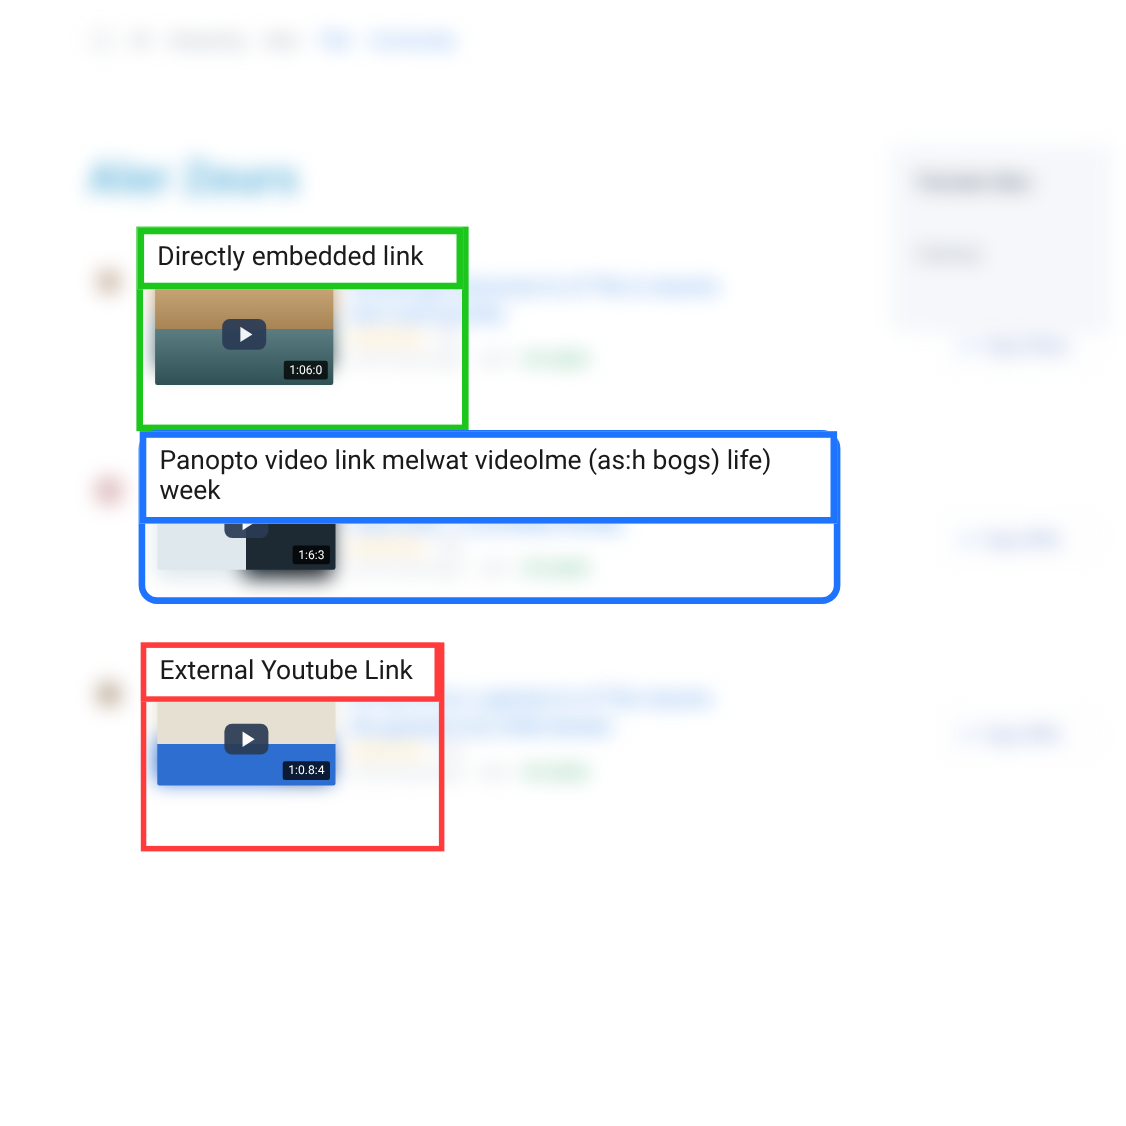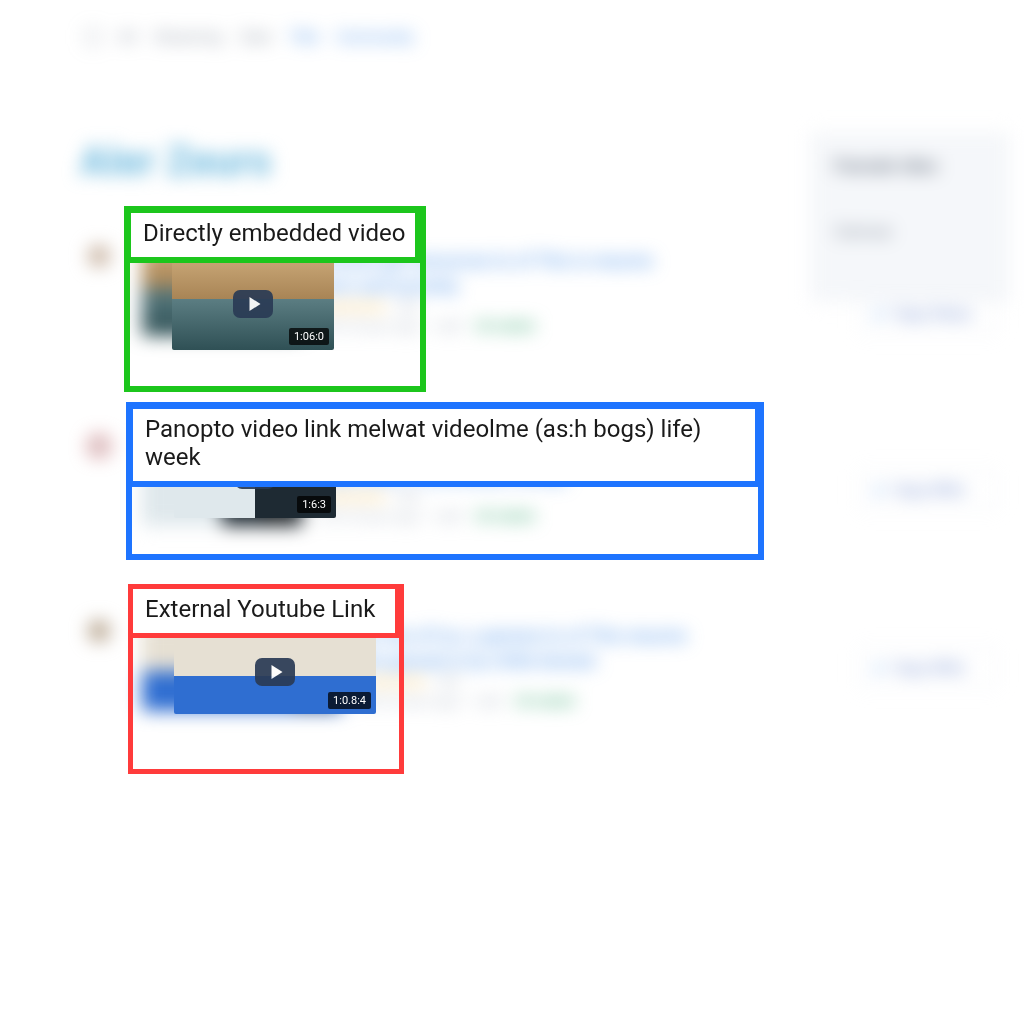--- a/index.html
+++ b/index.html
@@ -103,21 +103,21 @@
   .meta .row2 { margin-top: 4px; color:#b2bbc8; }
 
   
   .thumb.t1 { background:
      linear-gradient(180deg,#c9a777 0%, #a88455 45%, #5b7d82 45%, #2f5055 100%);
   }
   .thumb.t2 { background:
      linear-gradient(90deg,#dfe8ec 0 50%, #1e2a33 50% 100%);
   }
   .thumb.t3 { background:
-     linear-gradient(180deg,#e6e0d3 0 55%, #2f6ed1 55% 100%); padding-left: 40px;
+     linear-gradient(180deg,#e6e0d3 0 55%, #2f6ed1 55% 100%);
   }
 
   
   .sidebar {
     position: absolute;
     left: 810px; top: 132px;
     width: 200px; height: 170px;
     background: #f5f7fa; border-radius: 4px;
     padding: 22px 24px;
     box-sizing: border-box;
@@ -162,39 +162,38 @@
   
   .a1 {
     left: 124px; top: 206px;
     width: 302px; height: 186px;
     border-color: #1cc61c; border-width: 6px;
   }
   .a1 .label { border-width: 6px; width: 296px; }
 
   
   .a2 {
-    left: 126px; top: 402px;
+    left: 126px; top: 391px;
     width: 638px; height: 158px;
-    border-color: #1e74ff; border-width: 6px;
+    border-color: #1e74ff; border-width: 6px; border-radius: 17px;
   }
   .a2 .label { border-width: 6px; width: 634px; white-space: normal; }
 
   
   .a3 {
     left: 128px; top: 584px;
     width: 276px; height: 190px;
     border-color: #ff3b3b; border-width: 5px;
   }
   .a3 .label { border-width: 5px; width: 272px; }
 
   
   .clear-thumb {
     position: absolute;
     filter: none;
-    margin-left: 31px;
   }
   .ct1 { left: 141px; top: 258px; width: 162px; height: 92px; }
   .ct2 { left: 143px; top: 432px; width: 162px; height: 86px; }
   .ct3 { left: 143px; top: 630px; width: 162px; height: 84px; }
   .clear-thumb .thumb { width: 100%; height: 100%; }
 
 </style>
 </head>
 <body>
 
@@ -315,21 +314,21 @@
   </div>
 </div>
 <div class="clear-thumb ct3">
   <div class="thumb t3">
     <div class="play"></div>
     <div class="dur">1:0.8:4</div>
   </div>
 </div>
 
 <div class="anno a1">
-  <div class="label">Directly embedded video</div>
+  <div class="label">Directly embedded link</div>
 </div>
 
 <div class="anno a2">
   <div class="label">Panopto video link melwat videolme (as:h bogs) life) week</div>
 </div>
 
 <div class="anno a3">
   <div class="label">External Youtube Link</div>
 </div>
 

